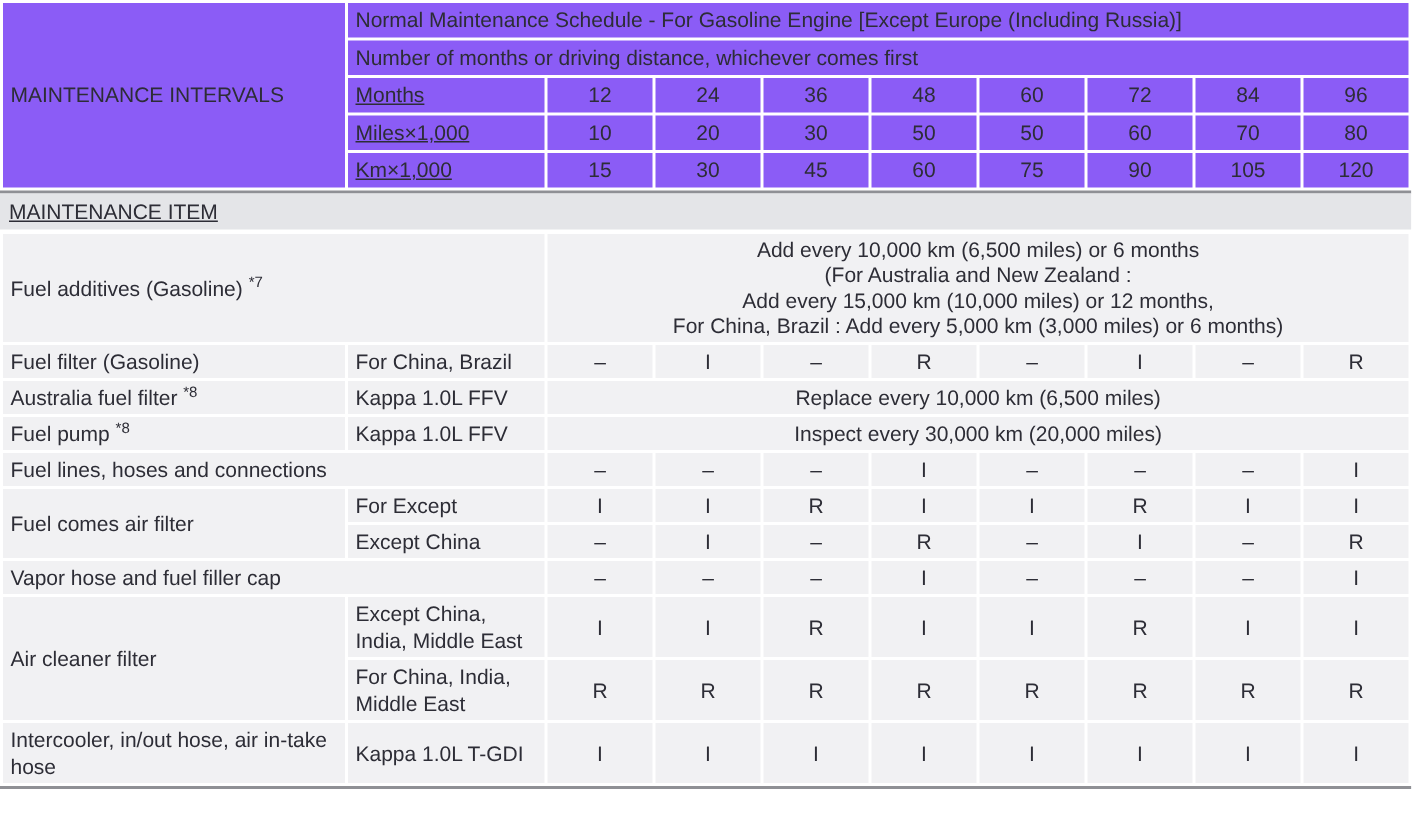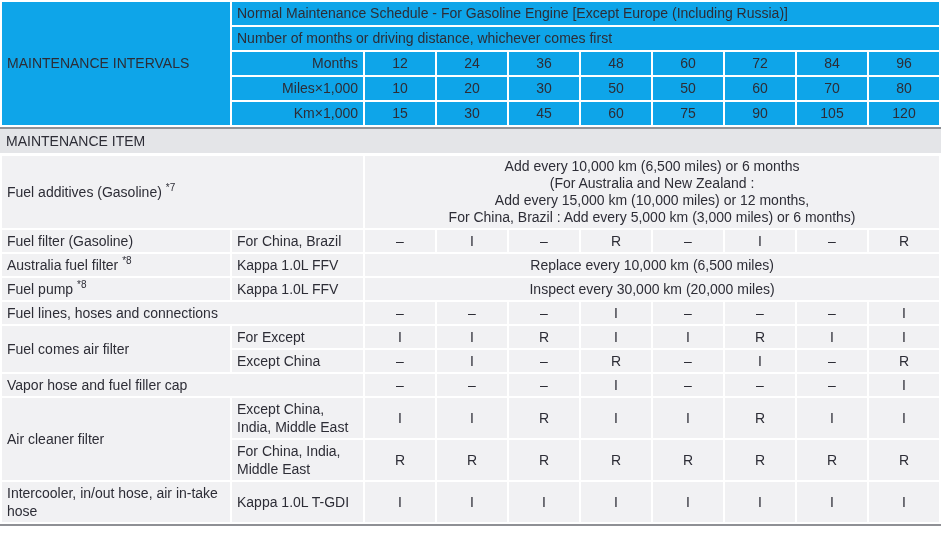--- a/index.html
+++ b/index.html
@@ -9,32 +9,32 @@
   }
   table.tbl{
     border-collapse:separate;border-spacing:2px;table-layout:fixed;
     width:941px;margin:0;
   }
   table.tbl td{
     background:#f1f1f3;color:#2d2d36;
     font:14px/18px "Liberation Sans",sans-serif;
     padding:2px 5px;vertical-align:middle;overflow:hidden;
   }
-  table.head-tbl td{background:#0ea5e9;line-height:19px;}
+  table.head-tbl td{background:#8b5cf6;line-height:19px;}
   td.intervals{padding-right:7px;}
-  td.unit-label{text-align:right;}
+  td.unit-label{text-align:left;text-decoration:underline;}
   td.val{text-align:center;}
   td.item{text-align:left;}
   td.sub{text-align:left;}
   td.note{text-align:center;}
   td.note .note-line{text-align:center;line-height:17px;}
   sup{font-size:10px;line-height:0;}
   .band{
     background:#e4e5e8;padding:3px 6px;margin:0;
-    font:14px/18px "Liberation Sans",sans-serif;color:#2d2d36;
+    font:14px/18px "Liberation Sans",sans-serif;color:#2d2d36;text-decoration:underline;
   }
   .dark-line{height:2px;background:#8f9095;font-size:0;}
   .gap{height:1px;}
 </style>
 </head>
 <body>
 
 <div class="page">
 
   <table class="tbl head-tbl">

